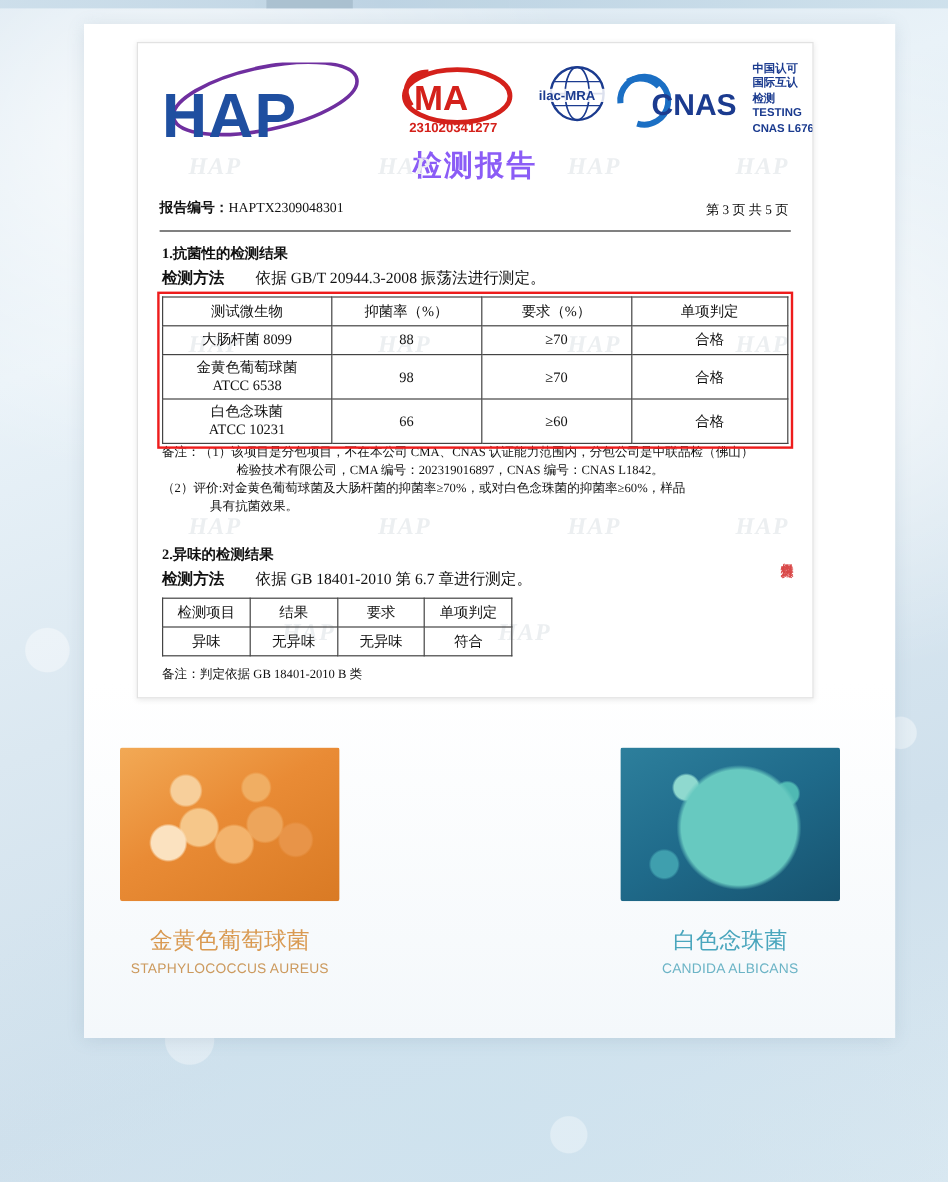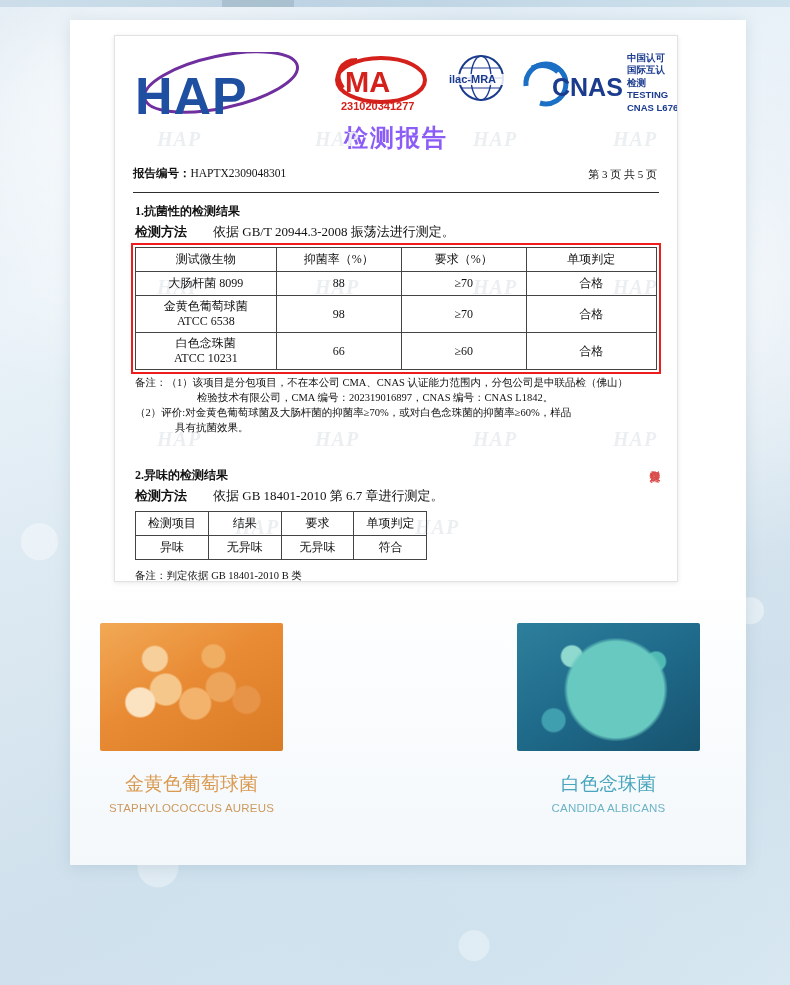--- a/index.html
+++ b/index.html
@@ -104,21 +104,21 @@
     left: 218px; top: 18px;
     width: 108px; height: 62px;
   }
   .ilac {
     position: absolute;
     left: 326px; top: 16px;
     width: 80px; height: 62px;
   }
   .cnas {
     position: absolute;
-    left: 405px; top: 20px;
+    left: 396px; top: 20px;
     width: 105px; height: 55px;
   }
   .cnas-text {
     position: absolute;
     left: 512px; top: 16px;
     width: 88px;
     font-size: 9.5px;
     line-height: 12.4px;
     color: #1b3b8f;
     font-weight: bold;
@@ -195,21 +195,20 @@
   .redbox {
     position: absolute;
     border: 2px solid #ee1c1c;
     pointer-events: none;
   }
   .note {
     font-family: "Liberation Serif", serif;
     font-size: 10.5px;
     line-height: 15px;
     color: #111;
-    margin-top: 5px;
   }
   .note .hang { display: block; padding-left: 40px; text-indent: -40px; }
   .note .hang2 { display: block; padding-left: 62px; }
 
   .t2 { margin-top: 6px; width: 56%; padding-left: 41px; }
   .t2 td { width: 25%; padding: 3px 2px; }
 
   .stamp {
     position: absolute;
     right: 8px;
@@ -413,21 +412,21 @@
       </div>
 
       <div class="note">
         <span class="hang">备注：（1）该项目是分包项目，不在本公司 CMA、CNAS 认证能力范围内，分包公司是中联品检（佛山）</span>
         <span class="hang2">检验技术有限公司，CMA 编号：202319016897，CNAS 编号：CNAS L1842。</span>
         <span class="hang">（2）评价:对金黄色葡萄球菌及大肠杆菌的抑菌率≥70%，或对白色念珠菌的抑菌率≥60%，样品</span>
         <span class="hang2" style="padding-left:40px;">具有抗菌效果。</span>
       </div>
     </div>
 
-    <div class="sec" style="margin-top:32px;">
+    <div class="sec" style="margin-top:24px;">
       <div class="sec-h">2.异味的检测结果</div>
       <div class="sec-m">
         <b>检测方法</b><span class="ind"></span><span>依据 GB 18401-2010 第 6.7 章进行测定。</span>
       </div>
 
       <table class="t t2">
         <tbody>
             <tr>
           <td>检测项目</td>
           <td>结果</td>

